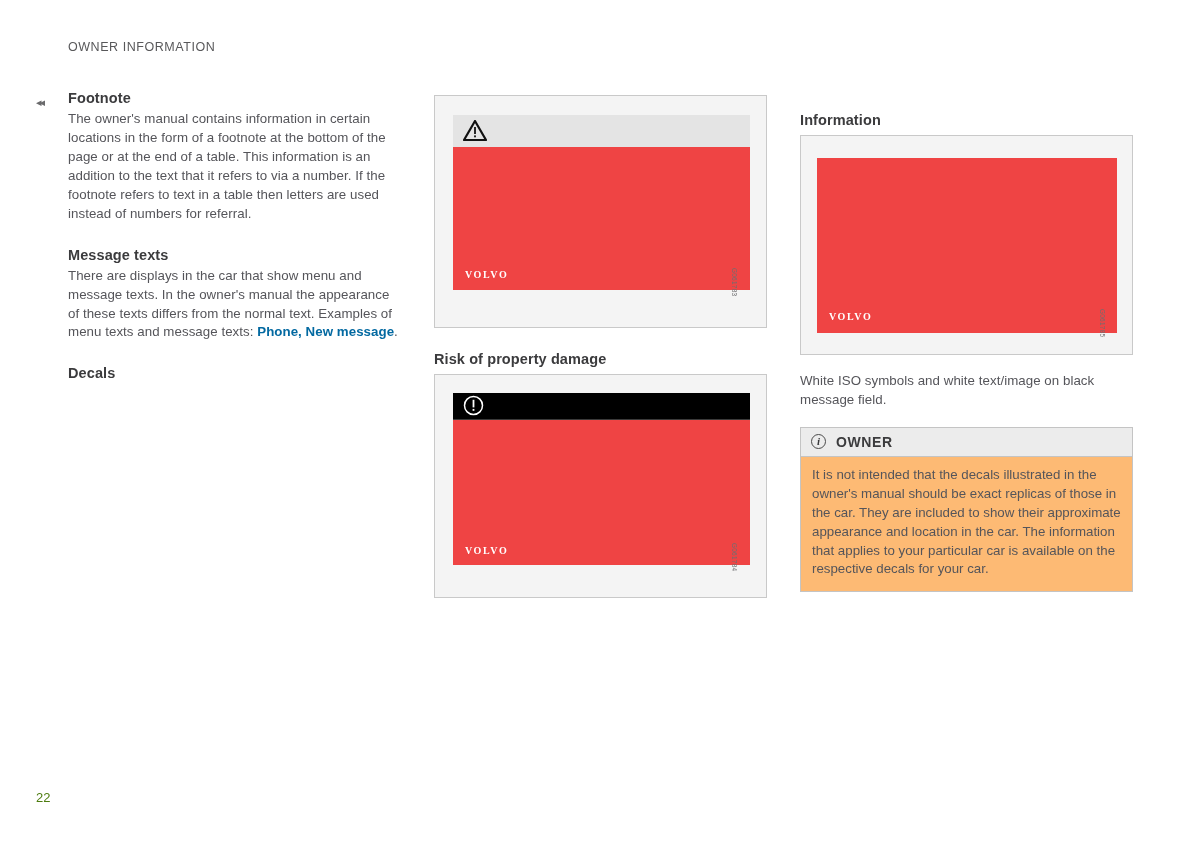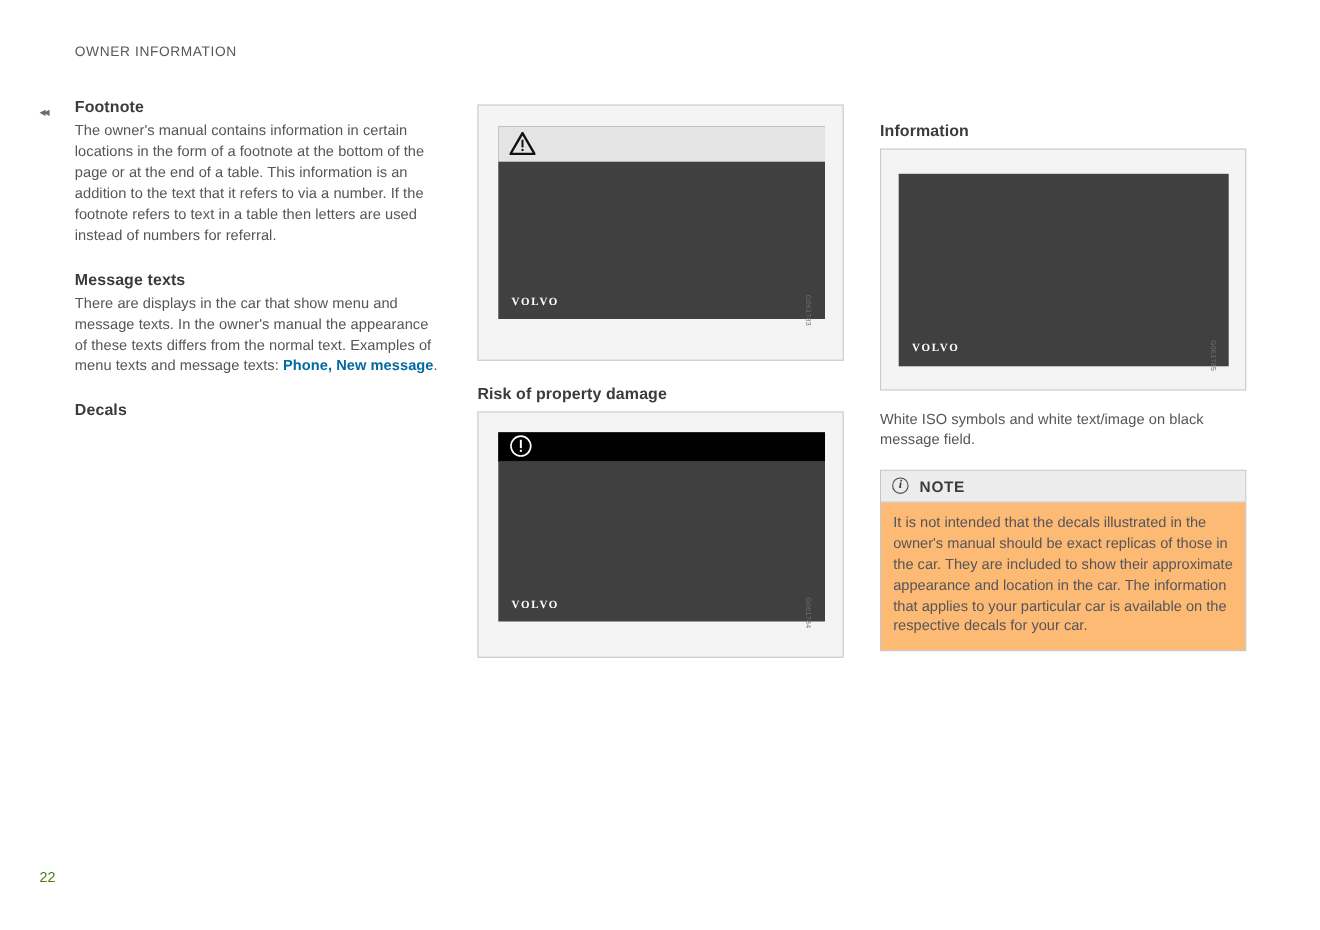--- a/index.html
+++ b/index.html
@@ -85,21 +85,21 @@
   
   .figure {
     border: 1px solid #c9c9c9;
     background: #f4f4f4;
     box-sizing: border-box;
     position: relative;
     margin-top: 6px;
   }
   .decal {
     position: absolute;
-    background: #404040;
+    background: #ef4444;
   }
   .decal-band {
     position: absolute;
     left: 0;
     top: 0;
     right: 0;
     background: #e4e4e4;
   }
   .decal-band.dark { background: #000; border-bottom: 1px solid #3a3a3a; }
 
@@ -237,21 +237,21 @@
         <div class="volvo-word" style="left:12px;bottom:11px;">VOLVO</div>
       </div>
       <div class="img-code" style="left:305px;top:173px;">G061785</div>
     </div>
 
     <p class="body gap">White ISO symbols and white text/image on black message field.</p>
 
     <div class="note-box">
       <div class="note-head">
         <span class="info-circle">i</span>
-        <span class="note-title">NOTE</span>
+        <span class="note-title">OWNER</span>
       </div>
       <div class="note-body">
         <p>It is not intended that the decals illustrated in the owner's manual should be exact replicas of those in the car. They are included to show their approximate appearance and location in the car. The information that applies to your particular car is available on the respective decals for your car.</p>
       </div>
     </div>
   </div>
 
 </div>
 
 </body></html>

